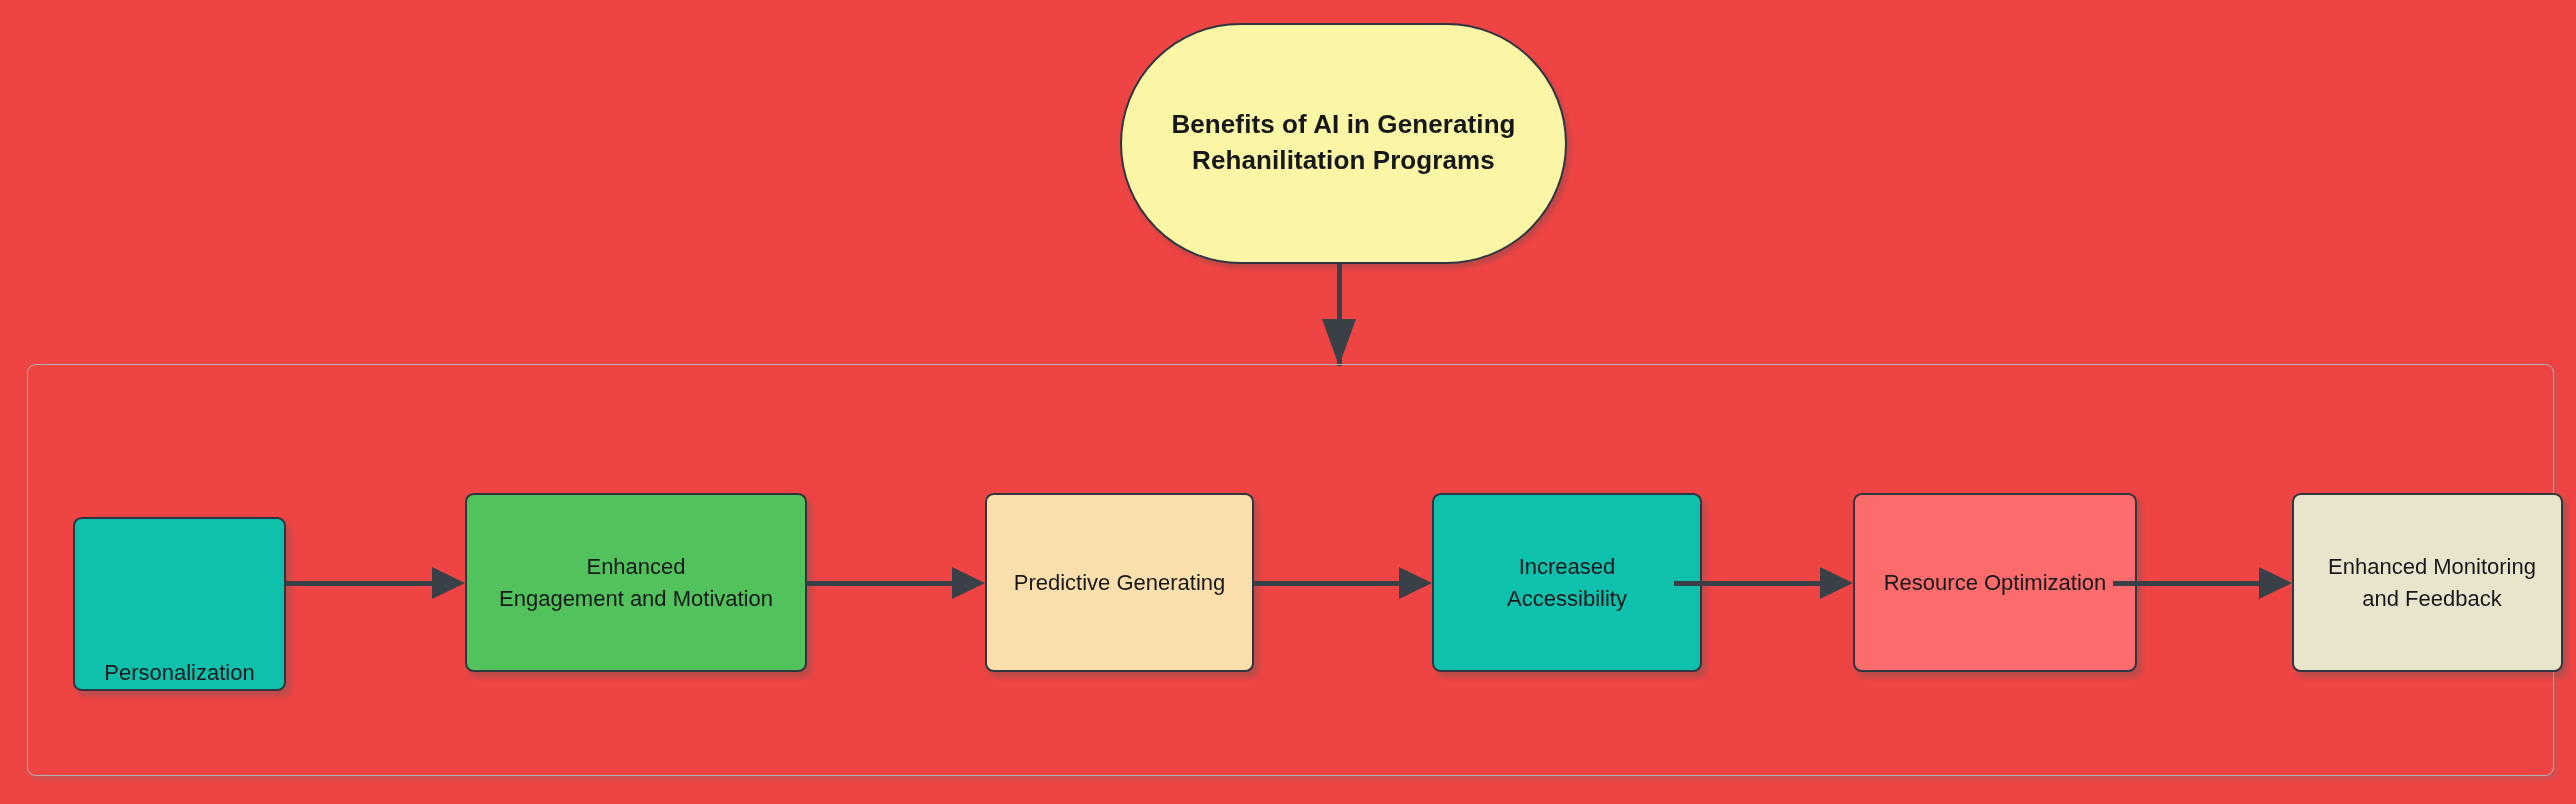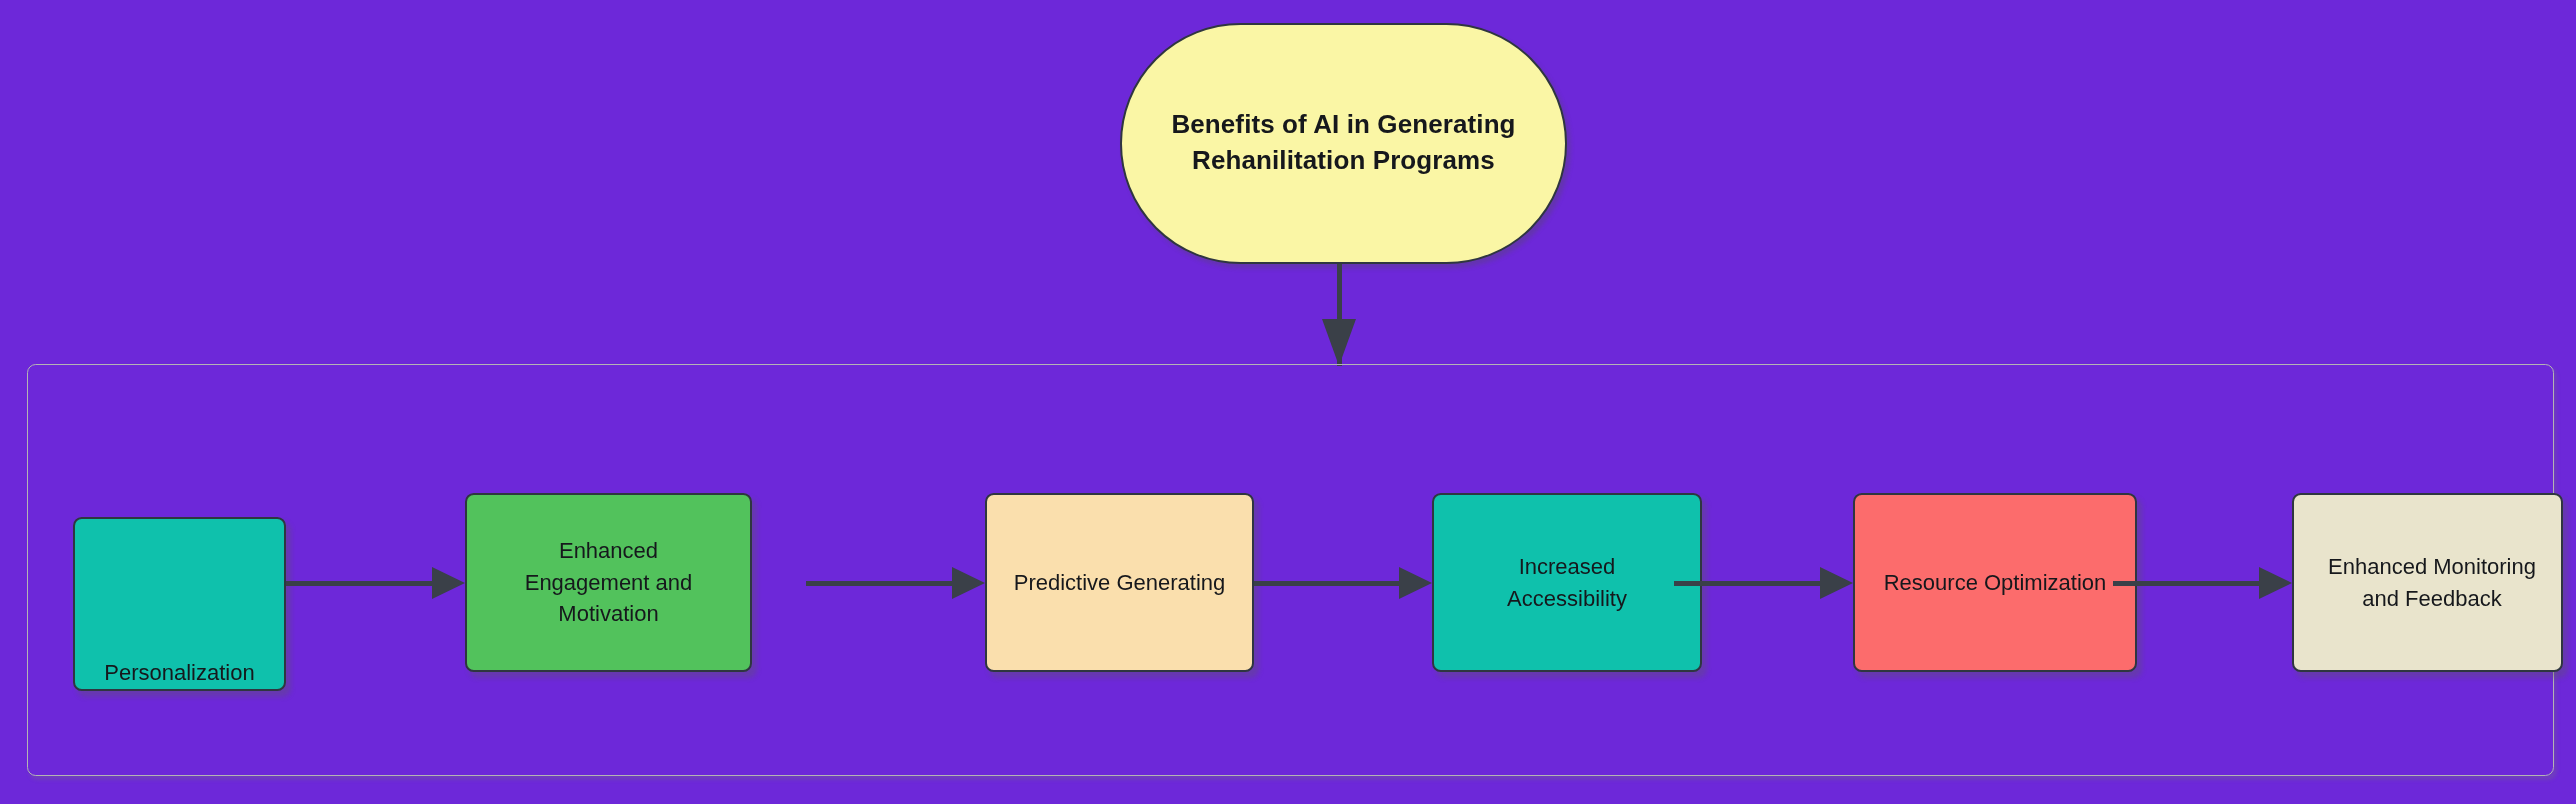--- a/index.html
+++ b/index.html
@@ -8,21 +8,21 @@
     padding: 0;
     background: #ffffff;
   }
   body {
     font-family: "Liberation Sans", sans-serif;
   }
   #canvas {
     position: relative;
     width: 2576px;
     height: 805px;
-    background: #6d28d9;
+    background: #ef4444;
     overflow: hidden;
   }
 
   
   .title-node {
     position: absolute;
     left: 1120px;
     top: 22.5px;
     width: 447px;
     height: 241px;
@@ -130,21 +130,21 @@
 
   <div class="subgraph"></div>
 
   <div class="node" style="left:73px; top:517px; width:213px; height:174px; background:#0fc1ac;align-items:flex-end;">
     <div class="node-label">Personalization</div>
   </div>
 
   <div class="h-arrow-line" style="left:286px; top:581px; width:154px;"></div>
   <div class="h-arrow-head" style="left:432px; top:567px;"></div>
 
-  <div class="node" style="left:465px; top:493px; width:287px; height:179px; background:#52c25c;justify-content:center;">
+  <div class="node" style="left:465px; top:493px; width:342px; height:179px; background:#52c25c;justify-content:center;">
     <div class="node-label">Enhanced
 Engagement and Motivation</div>
   </div>
 
   <div class="h-arrow-line" style="left:806px; top:581px; width:154px;"></div>
   <div class="h-arrow-head" style="left:952px; top:567px;"></div>
 
   <div class="node" style="left:985px; top:493px; width:269px; height:179px; background:#fadfad;">
     <div class="node-label">Predictive Generating</div>
   </div>

